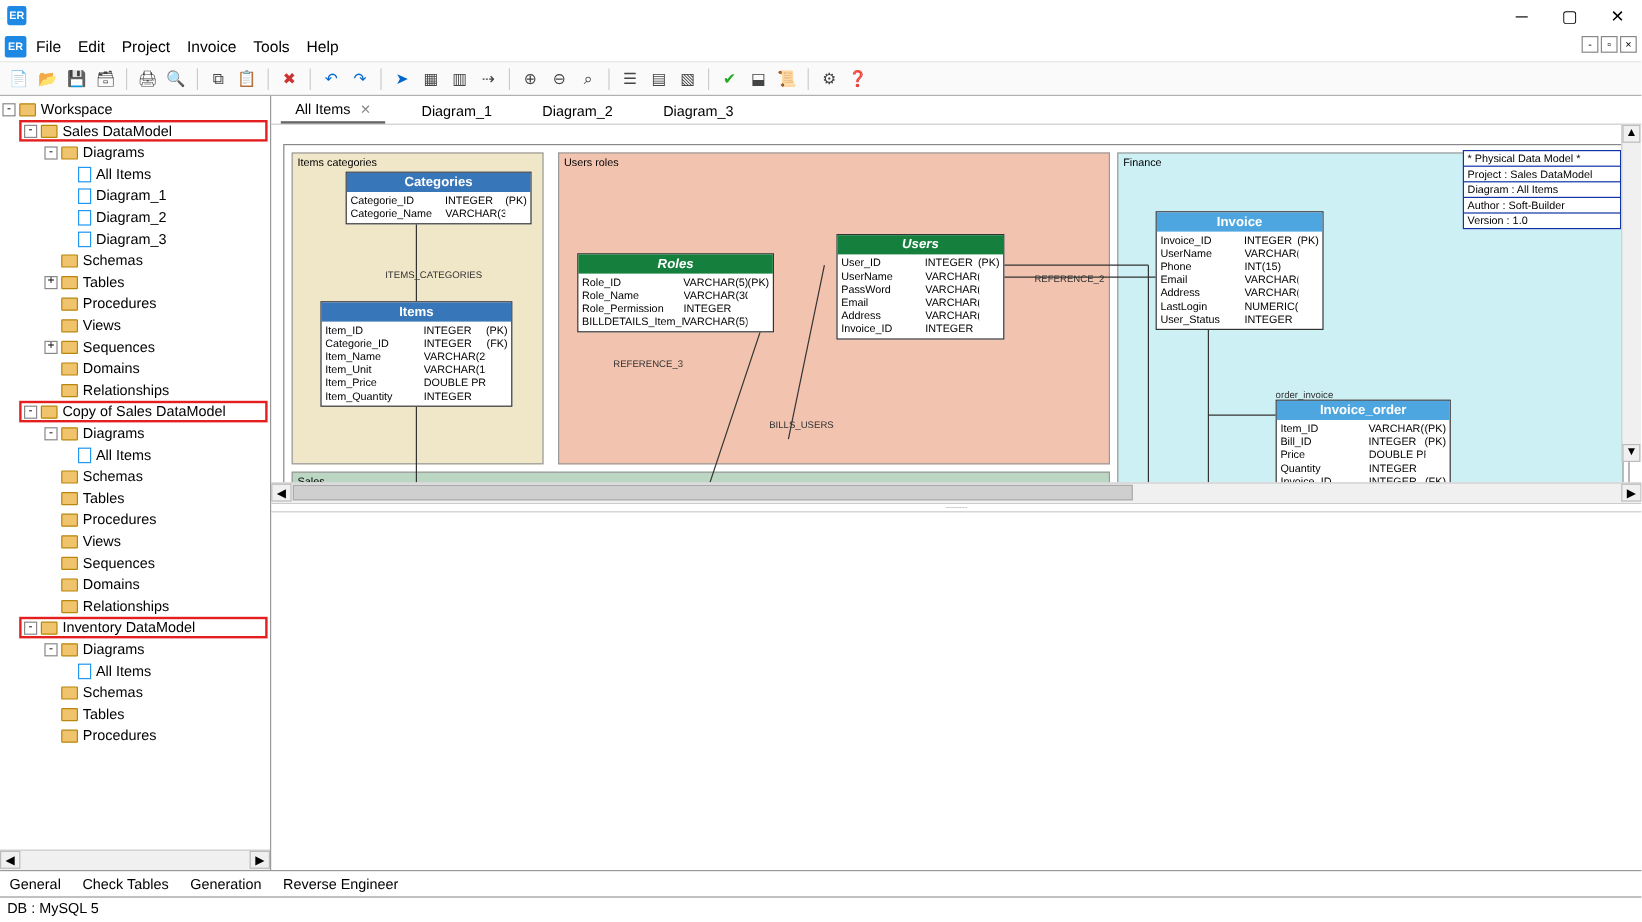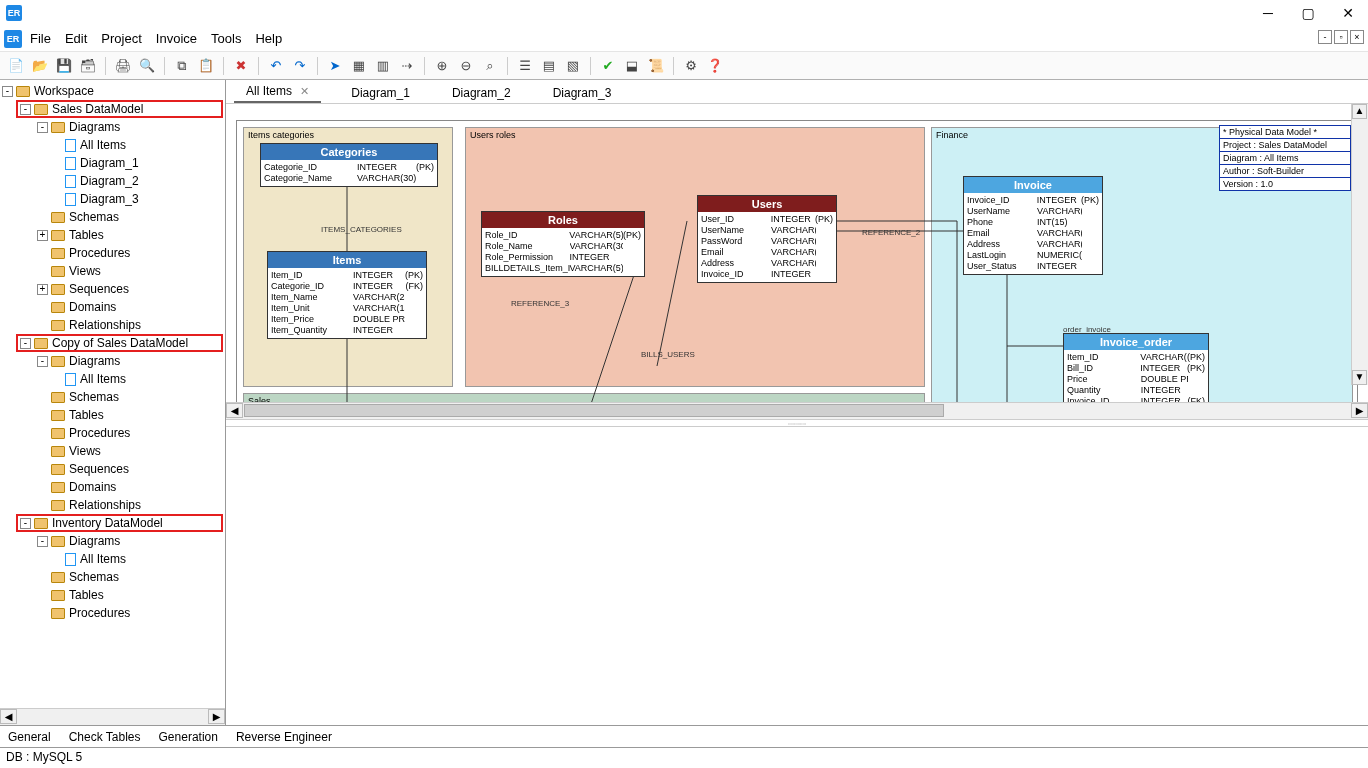--- a/index.html
+++ b/index.html
@@ -33,21 +33,21 @@
 .tab .close { margin-left: 8px; color: #888; font-size: 11px; }
 .canvas-scroll{flex:1;overflow:hidden;position:relative;}
 .canvas { position: relative; width: 1122px; height: 480px; margin: 16px 10px; border: 1px solid #888; background: #fff; }
 .region { position: absolute; border: 1px solid #999; font-size: 9px; padding: 2px 4px; }
 .r-items { background: #f0e6c8; }
 .r-users { background: #f2c4b0; }
 .r-sales { background: #bcd6c4; }
 .r-fin { background: #cdf0f5; }
 .entity { position: absolute; border: 1px solid #333; background: #fff; font-size: 9px; min-width: 140px; }
 .entity .hdr { color: #fff; text-align: center; font-weight: bold; padding: 2px 0; font-size:11px;}
-.h-blue{background:#3776b8;} .h-teal{background:#7f1d1d;} .h-lblue{background:#4da6e0;}
+.h-blue{background:#3776b8;} .h-teal{background:#15803d;font-style:italic;} .h-lblue{background:#4da6e0;}
 .entity .cols{padding:2px 3px;}
 .row{display:flex;justify-content:flex-end;line-height:11px;}
 .row span:nth-child(1){width:55%;white-space:nowrap;overflow:hidden;}
 .row span:nth-child(2){width:35%;white-space:nowrap;overflow:hidden;}
 .row span:nth-child(3){width:18px;text-align:right;}
 .info-box{position:absolute;border:1px solid #1033a8;font-size:9px;background:#fff;}
 .info-box div{border-bottom:1px solid #1033a8;padding:1px 3px;}
 .info-box div:last-child{border-bottom:none;}
 .rel-lbl{position:absolute;font-size:8px;color:#333;}
 .scr-h{height:17px;background:#f0f0f0;border-top:1px solid #ccc;position:relative;}
@@ -300,21 +300,21 @@
           <line x1="770" y1="150" x2="770" y2="290" stroke="#333"></line>
           <line x1="770" y1="225" x2="870" y2="225" stroke="#333"></line>
             <line x1="870" y1="225" x2="870" y2="340" stroke="#333"></line>
           <line x1="525" y1="395" x2="680" y2="395" stroke="#333"></line>
             <line x1="680" y1="395" x2="680" y2="315" stroke="#333"></line>
             <line x1="525" y1="315" x2="680" y2="315" stroke="#333"></line>
           <line x1="907" y1="390" x2="907" y2="440" stroke="#333"></line>
             <line x1="907" y1="390" x2="1000" y2="390" stroke="#333"></line>
         </svg>
 
-        <div class="entity" id="e-categories" style="left:23px;top:22px;width:178px">
+        <div class="entity" id="e-categories" style="left:51px;top:22px;width:155px">
             <div class="hdr h-blue">Categories</div>
             <div class="cols">
               <div class="row">
                 <span>Categorie_ID</span>
                 <span>INTEGER</span>
                 <span>(PK)</span>
               </div>
               <div class="row">
                 <span>Categorie_Name</span>
                 <span>VARCHAR(30)</span>

